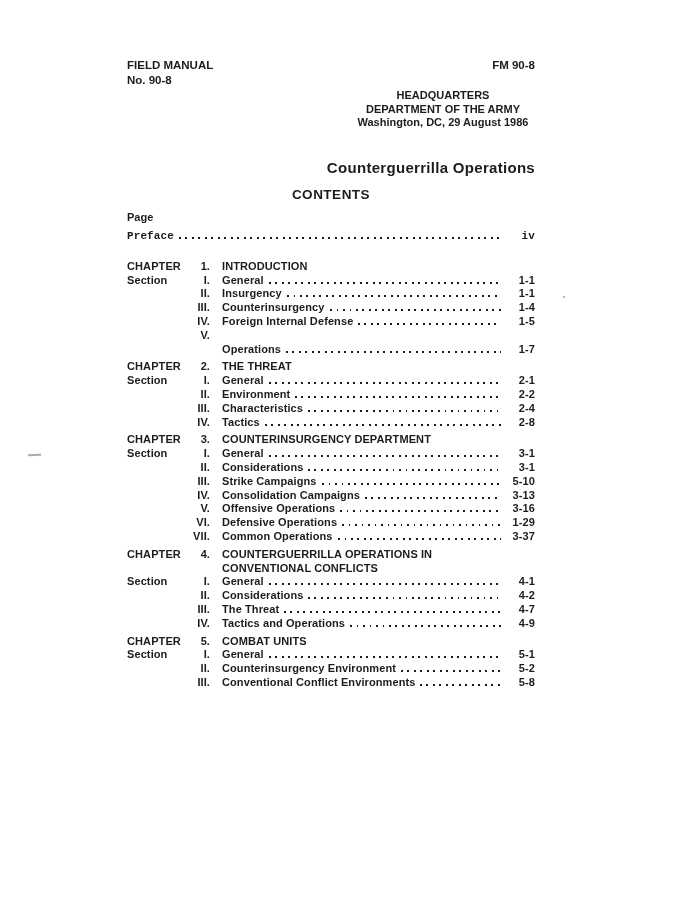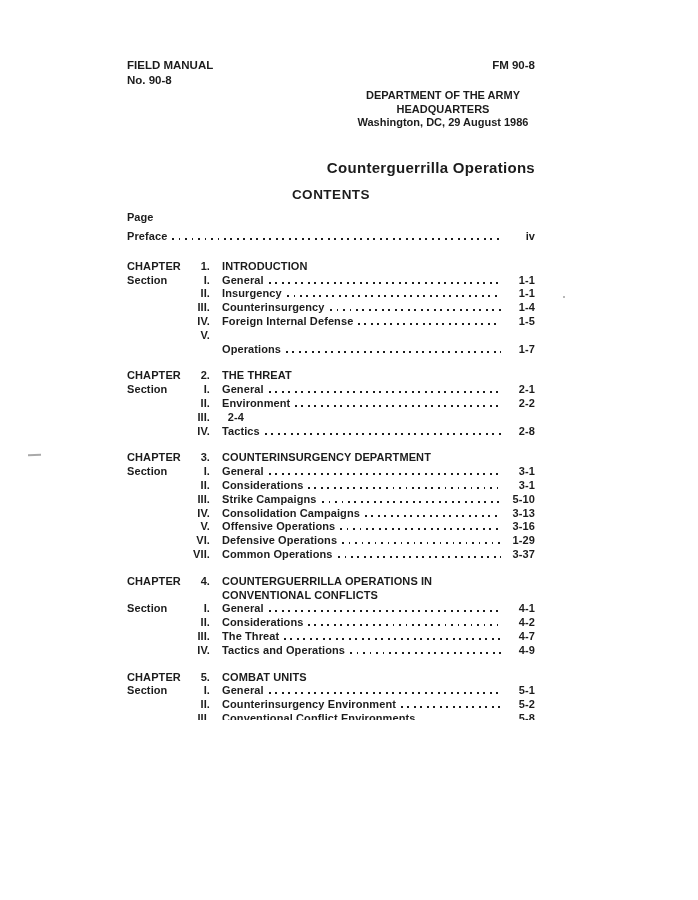--- a/index.html
+++ b/index.html
@@ -26,44 +26,44 @@
   
   .toc { position: absolute; top: 230px; left: 127px; width: 408px; font-size: 11px; line-height: 13.8px; letter-spacing: 0.1px; }
   .row { display: flex; align-items: baseline; }
   .c1 { flex: none; width: 56px; white-space: nowrap; }
   .c2 { flex: none; width: 27px; text-align: right; white-space: nowrap; }
   .ct { flex: 1; display: flex; align-items: baseline; margin-left: 12px; min-width: 0; text-align: center; }
   .tt { white-space: nowrap; padding-right: 5px; }
   .leader { flex: 1; height: 2px; min-width: 10px;
     background: repeating-linear-gradient(to right, var(--ink) 0 1.8px, transparent 1.8px 6.5px); }
   .cp { flex: none; min-width: 30px; text-align: right; margin-left: 4px; white-space: nowrap; }
-  .preface-row { margin-bottom: 16px; }
-  .chapter { margin-top: 13px; }
+  .preface-row { margin-bottom: 16px; font-family: Liberation Mono, monospace; }
+  .chapter { margin-top: 4px; }
   
   .artifact { position: absolute; background: #9a9a9a; }
   .artifact-dash { left: 28px; top: 454px; width: 13px; height: 1.5px; transform: rotate(-2deg); opacity: 0.85; }
   .artifact-stroke { left: 537px; top: 795px; width: 18px; height: 2.4px; background: #343434;
     border-radius: 2px; transform: rotate(29deg); transform-origin: left center; }
   .artifact-speck-a { left: 563px; top: 296px; width: 2px; height: 2px; opacity: 0.7; }
   .artifact-speck-b { left: 32px; top: 803px; width: 2px; height: 2px; opacity: 0.55; }
   .artifact-speck-c { left: 47px; top: 877px; width: 2px; height: 2px; opacity: 0.45; }
 </style>
 </head>
 <body>
 
 <div class="sheet">
 
   <div class="hdr-left">
     <div>FIELD MANUAL</div>
     <div>No. 90-8</div>
   </div>
   <div class="fm-code">FM 90-8</div>
   <div class="hq-block">
+    <div>HEADQUARTERS</div>
     <div>DEPARTMENT OF THE ARMY</div>
-    <div>HEADQUARTERS</div>
     <div>Washington, DC, 29 August 1986</div>
   </div>
 
   <div class="doc-title">Counterguerrilla Operations</div>
   <div class="contents-heading">CONTENTS</div>
   <div class="page-col-label">Page</div>
 
   <div class="toc">
 
     <div class="row preface-row">
@@ -153,20 +153,24 @@
         <span class="c2">II.</span>
         <span class="ct">
             <span class="tt">Environment</span>
             <span class="leader"></span>
           </span>
         <span class="cp">2-2</span>
       </div>
       <div class="row">
         <span class="c1"></span>
         <span class="c2">III.</span>
+        <span class="ct">
+            <span class="tt">Characteristics</span>
+            <span class="leader"></span>
+          </span>
         <span class="cp">2-4</span>
       </div>
       <div class="row">
         <span class="c1"></span>
         <span class="c2">IV.</span>
         <span class="ct">
             <span class="tt">Tactics</span>
             <span class="leader"></span>
           </span>
         <span class="cp">2-8</span>

